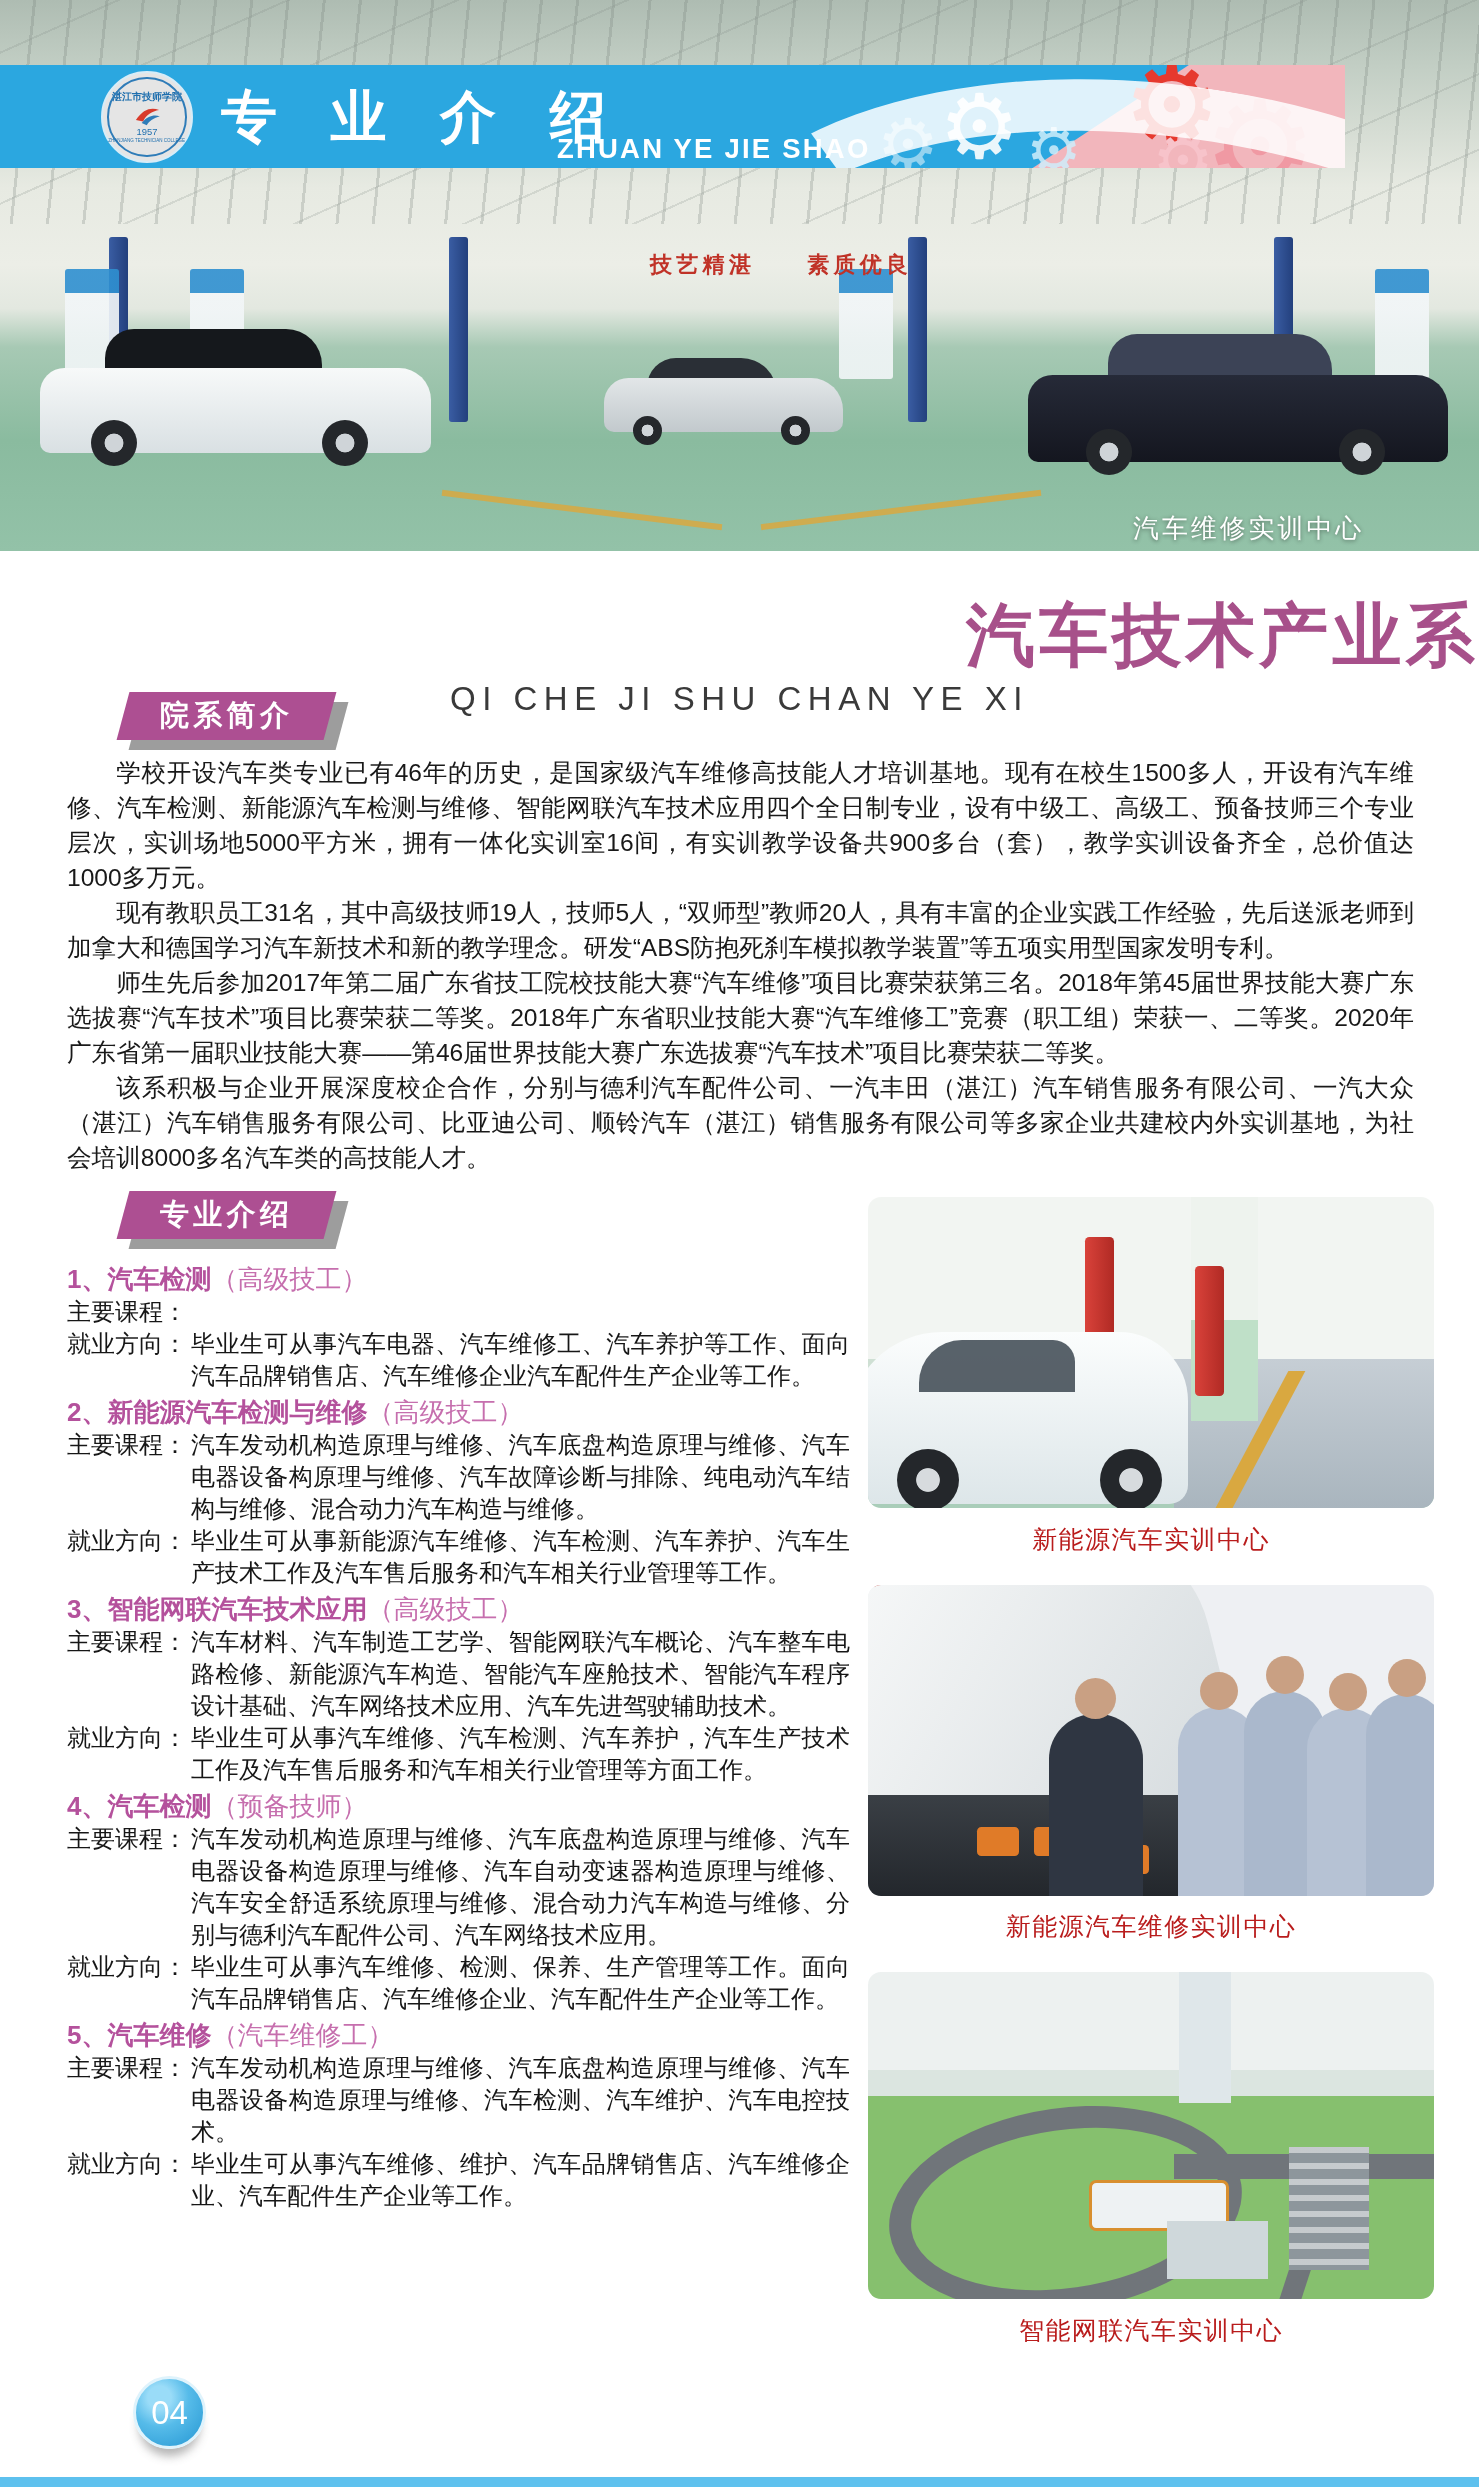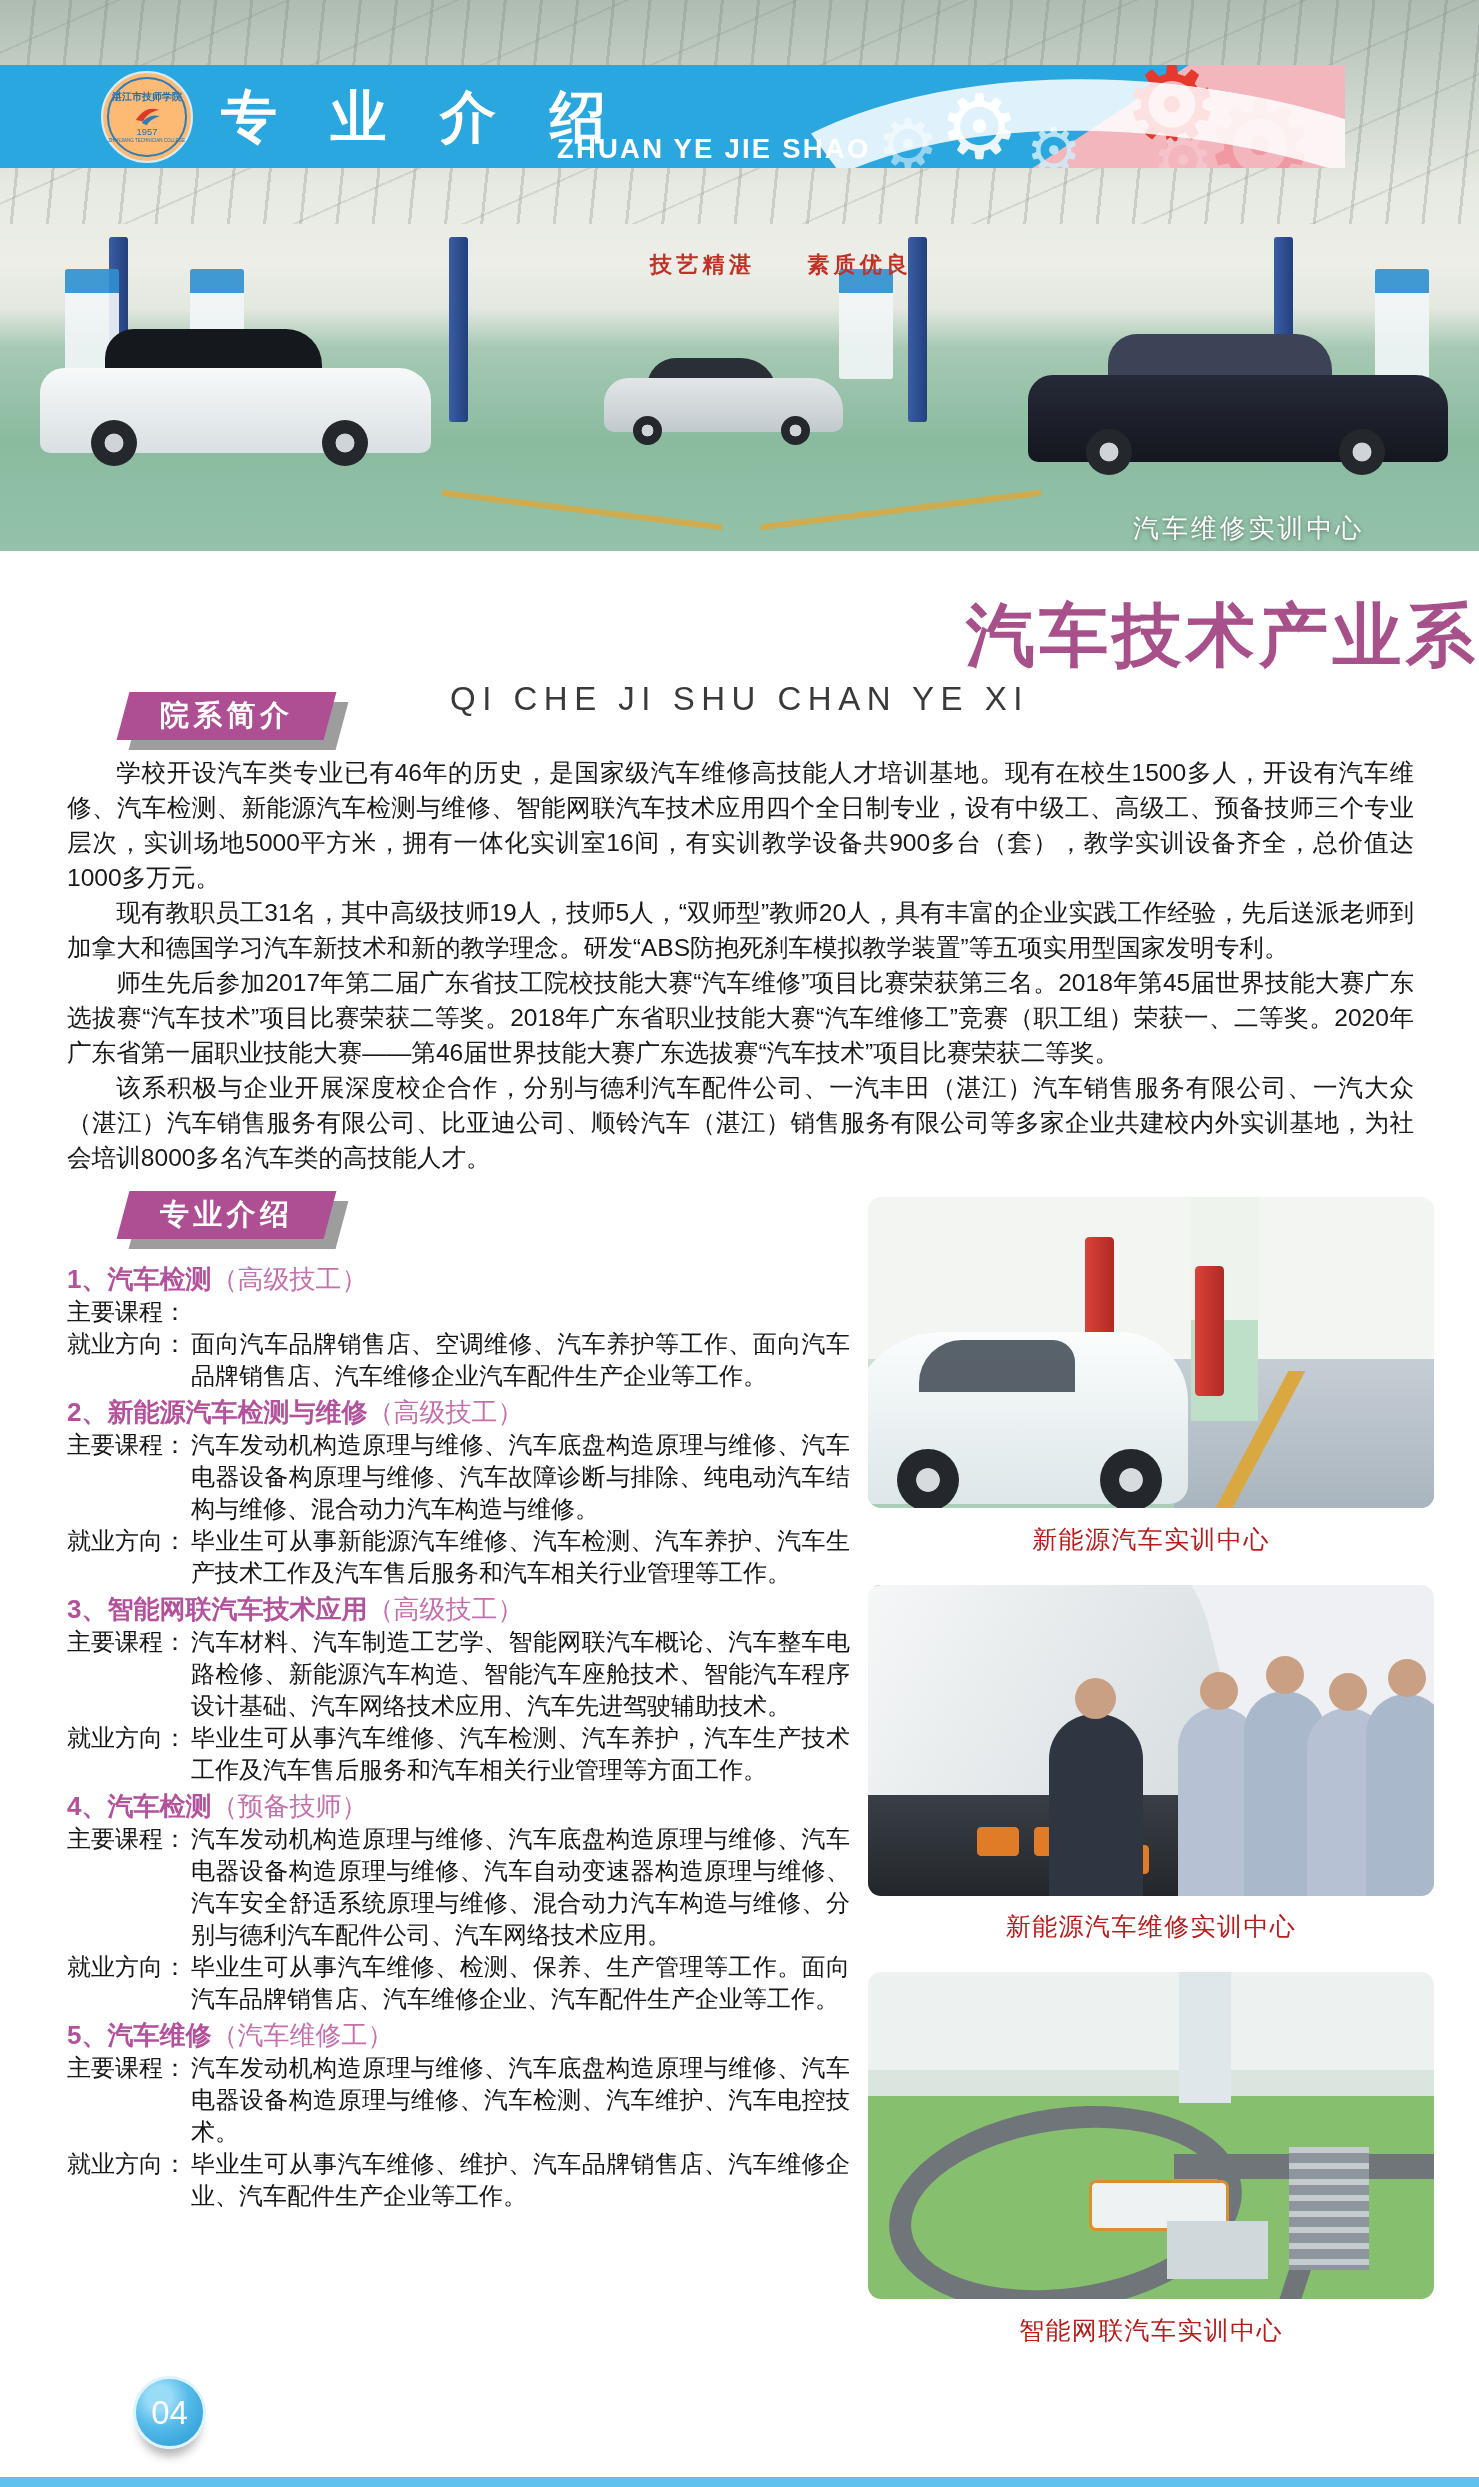--- a/index.html
+++ b/index.html
@@ -49,21 +49,21 @@
         clip-path:polygon(55% 0,100% 0,100% 100%,10% 100%);}
   .swoosh{position:absolute;left:673px;top:22px;width:905px;height:449px;border-radius:50%;
         border:52px solid transparent;border-top-color:rgba(255,255,255,.85);transform:rotate(9deg);}
   .gear{position:absolute;line-height:1;font-family:"DejaVu Sans",sans-serif;}
   .g1{left:877px;top:45px;font-size:69px;color:#ffffff;opacity:.5;}
   .g2{left:939px;top:17.4px;font-size:90px;color:#ffffff;opacity:.9;}
   .g3{left:1026px;top:55px;font-size:62px;color:#cfeefb;opacity:.85;}
   .g4{left:1123px;top:-14.5px;font-size:109px;color:#e6392e;}
   .g5{left:1203px;top:19px;font-size:127px;color:#f099a3;}
   .g6{left:1152px;top:61px;font-size:69px;color:#f7c3ca;}
-  .logo{position:absolute;left:101px;top:5.8px;width:88px;height:88px;border-radius:50%;background:#fdba74;
+  .logo{position:absolute;left:101px;top:5.8px;width:88px;height:88px;border-radius:50%;background:#e5e5e5;
         border:2.9px solid #d7ecf7;display:flex;flex-direction:column;align-items:center;justify-content:center;}
   .logo-ring{position:absolute;inset:4.3px;border:2.2px solid #2f7cb8;border-radius:50%;}
   .logo-school{font-size:10px;color:#1f6fae;font-weight:bold;white-space:nowrap;}
   .logo-mark{width:29px;height:22px;}
   .logo-year{font-size:9.4px;color:#1f6fae;}
   .logo-en{font-size:5px;color:#1f6fae;white-space:nowrap;transform:scale(.9);}
   .banner-title{position:absolute;left:221px;top:14.5px;font-size:56px;font-weight:bold;color:#fff;
         letter-spacing:19px;white-space:nowrap;}
   .banner-sub{position:absolute;left:557px;top:68px;font-size:27.5px;font-weight:bold;color:#fff;
         letter-spacing:2.2px;white-space:nowrap;}
@@ -247,21 +247,21 @@
 
   <div class="majors">
 
     <div class="m-item">
       <p class="m-head"><span>1、</span><span>汽车检测</span><span class="level">（高级技工）</span></p>
       <div class="m-row">
         <span class="lbl">主要课程：</span>
       </div>
       <div class="m-row">
         <span class="lbl">就业方向：</span>
-        <span class="txt">面向汽车品牌销售店、空调维修、汽车养护等工作、面向汽车品牌销售店、汽车维修企业汽车配件生产企业等工作。</span>
+        <span class="txt">毕业生可从事汽车电器、汽车维修工、汽车养护等工作、面向汽车品牌销售店、汽车维修企业汽车配件生产企业等工作。</span>
       </div>
     </div>
 
     <div class="m-item">
       <p class="m-head"><span>2、</span><span>新能源汽车检测与维修</span><span class="level">（高级技工）</span></p>
       <div class="m-row">
         <span class="lbl">主要课程：</span>
         <span class="txt">汽车发动机构造原理与维修、汽车底盘构造原理与维修、汽车电器设备构原理与维修、汽车故障诊断与排除、纯电动汽车结构与维修、混合动力汽车构造与维修。</span>
       </div>
       <div class="m-row">

